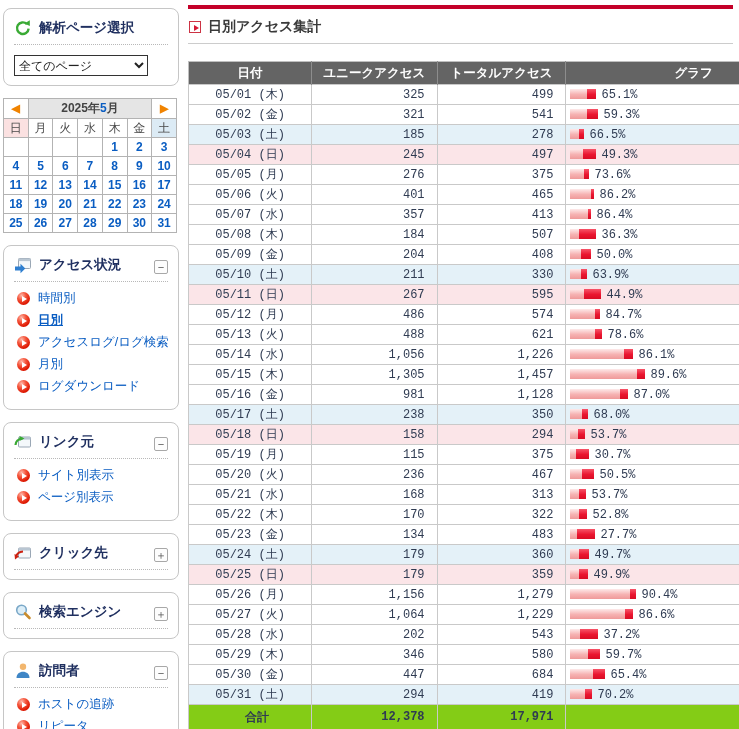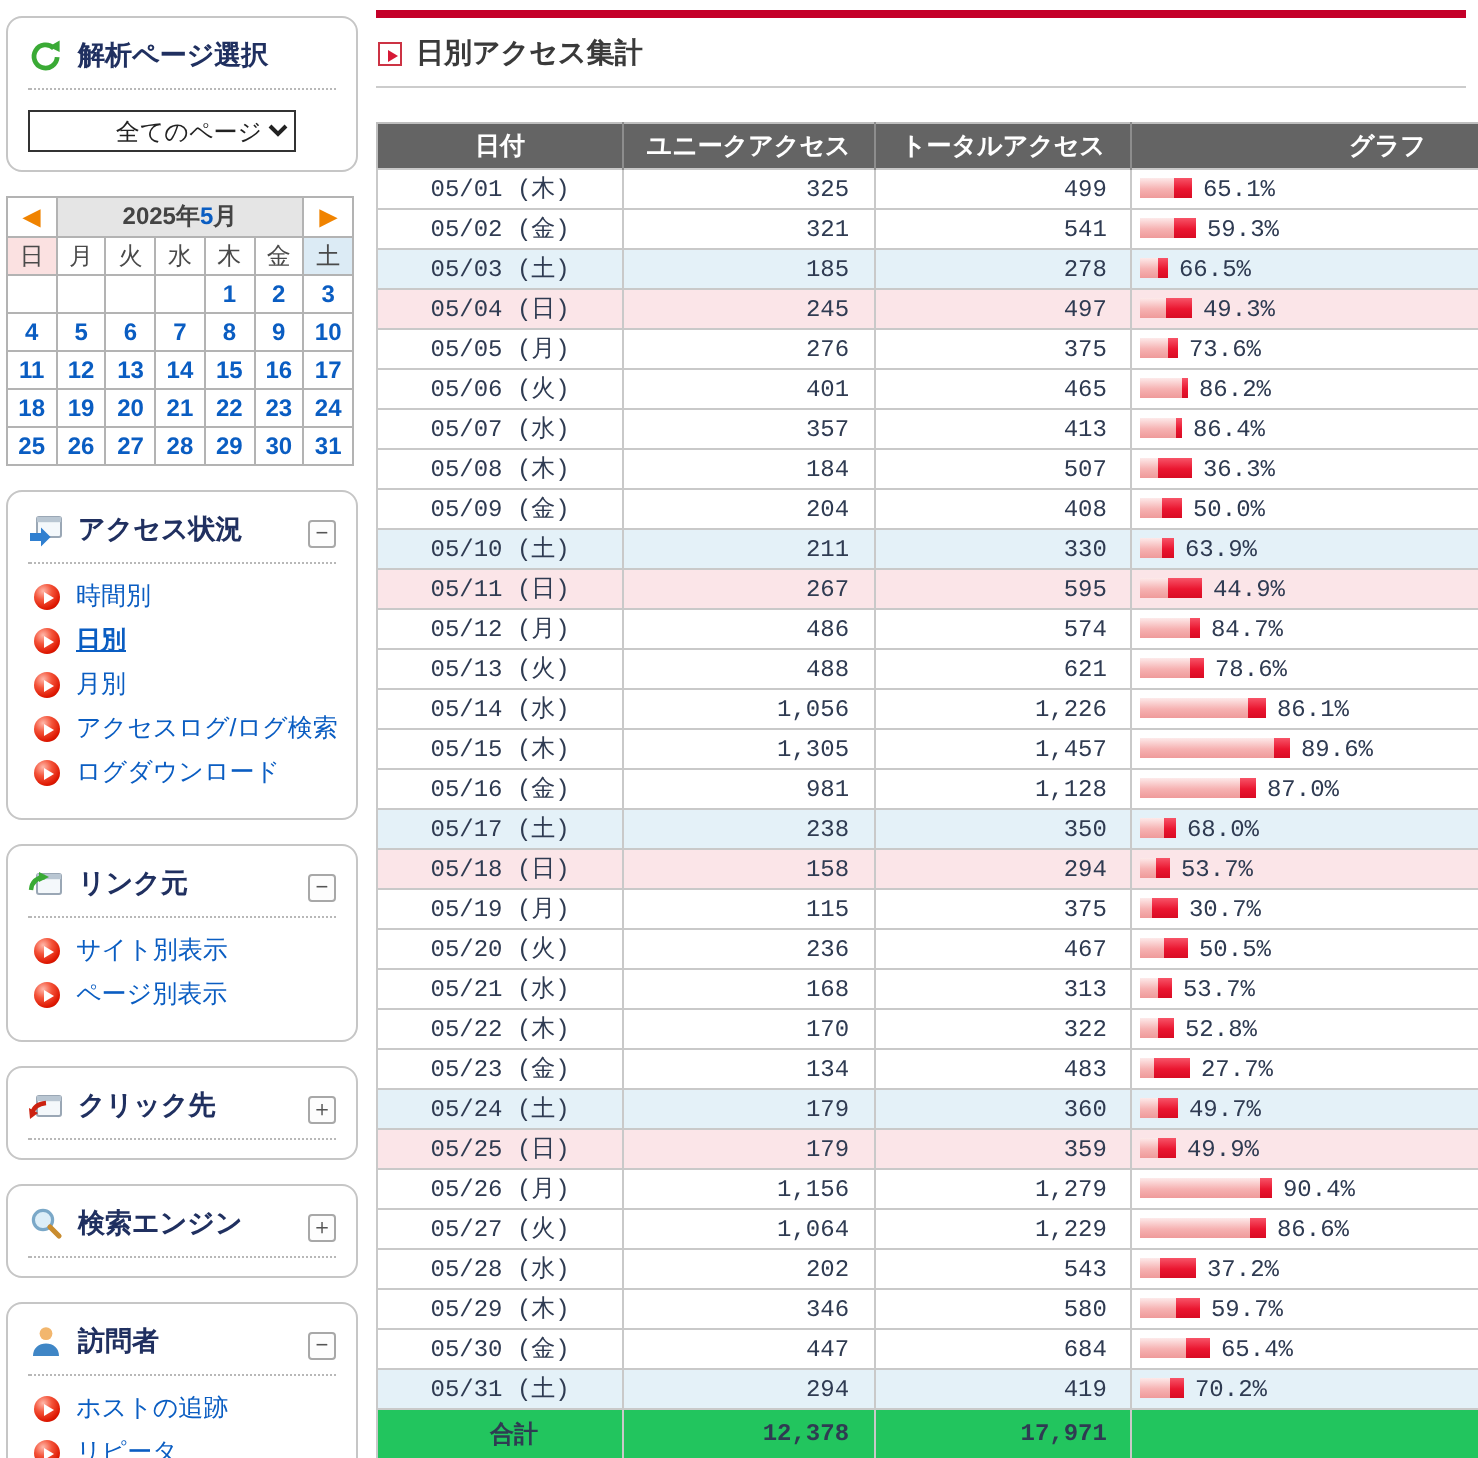--- a/index.html
+++ b/index.html
@@ -11,21 +11,21 @@
   .sidebar { width:176px; margin:8px 0 0 3px; flex:0 0 auto; }
   .panel { background:#fff; border:1px solid #c6c6c6; border-radius:8px;
     padding:8px 10px 9px; margin-bottom:12px; }
   .panel-head { display:flex; align-items:flex-end; gap:7px;
     padding:2px 0 7px; border-bottom:1px dotted #b8b8b8; }
   .panel-title { font-size:13.5px; font-weight:bold; color:#203060; white-space:nowrap; }
   .toggle { margin-left:auto; width:14px; height:14px; border:1px solid #a8a8a8;
     background:#fdfdfd; color:#555; font-size:11px; line-height:12px; text-align:center;
     border-radius:2px; cursor:pointer; flex:0 0 14px; }
   .panel select { margin-top:10px; width:134px; height:21px; font-size:12px;
-    border:1px solid #333; color:#222; background:#fff;text-align:right; }
+    border:1px solid #333; color:#222; background:#fff; }
   ul.menu { list-style:none; margin:8px 0 0; padding-left:3px; }
   ul.menu li { display:flex; align-items:center; gap:8px; margin:5px 0; min-height:14px; }
   ul.menu a { font-size:12.5px; color:#0a5dc2; text-decoration:none; white-space:nowrap; }
   ul.menu a.active { font-weight:bold; text-decoration:underline; }
   .bullet { position:relative; width:13px; height:13px; border-radius:50%; flex:0 0 13px;
     background:radial-gradient(circle at 35% 28%, #ffb9ab 0%, #f4543a 35%, #dd1600 72%, #a30d00 100%); }
   .bullet::after { content:""; position:absolute; left:5px; top:3.5px;
     border-left:5px solid #fff; border-top:3px solid transparent; border-bottom:3px solid transparent; }
   .hicon { flex:0 0 18px; width:18px; height:18px; }
 
@@ -62,21 +62,21 @@
   col.c-tot { width:111px; } col.c-graph { width:220px; }
   td.date-cell { text-align:center; }
   td.num-cell { text-align:right; padding-right:12px; }
   td.graph-cell { padding-left:4px; }
   tr.sat td { background:#e4f1f8; }
   tr.sun td { background:#fbe5e8; }
   .bar { display:inline-flex; height:10px; vertical-align:-1px; }
   .bar .lt { background:linear-gradient(to bottom,#fdeaea 0%,#f6b2b2 55%,#ef9a9a 100%); }
   .bar .dk { background:linear-gradient(to bottom,#f75468 0%,#ea1630 55%,#d90c24 100%); }
   .pct { margin-left:5px; font-size:12px; color:#2f3b52;text-align:right; }
-  tr.totalrow td { background:#22c55e; font-weight:bold; height:25px;padding-left:14px; }
+  tr.totalrow td { background:#84cc16; font-weight:bold; height:25px;padding-left:14px; }
 </style>
 </head>
 <body>
 
 <div class="layout">
 
   <div class="sidebar">
 
     <div class="panel">
       <div class="panel-head" style="border-bottom:1px dotted #b8b8b8;">
@@ -171,25 +171,25 @@
           <li>
             <span class="bullet"></span>
             <a href="#">時間別</a>
           </li>
           <li>
             <span class="bullet"></span>
             <a href="#" class="active">日別</a>
           </li>
           <li>
             <span class="bullet"></span>
+            <a href="#">アクセスログ/ログ検索</a>
+          </li>
+          <li>
+            <span class="bullet"></span>
             <a href="#">月別</a>
-          </li>
-          <li>
-            <span class="bullet"></span>
-            <a href="#">アクセスログ/ログ検索</a>
           </li>
           <li>
             <span class="bullet"></span>
             <a href="#">ログダウンロード</a>
           </li>
         </ul>
     </div>
 
     <div class="panel">
       <div class="panel-head">

